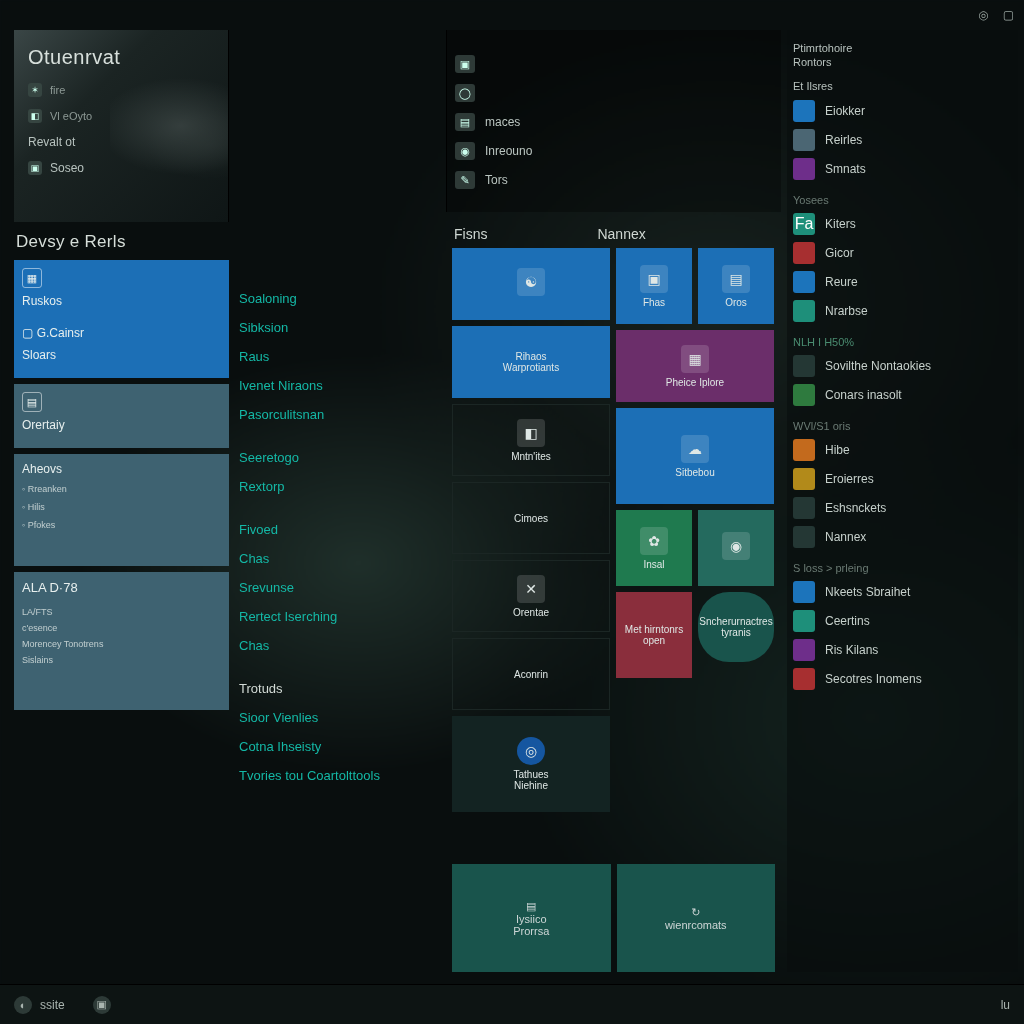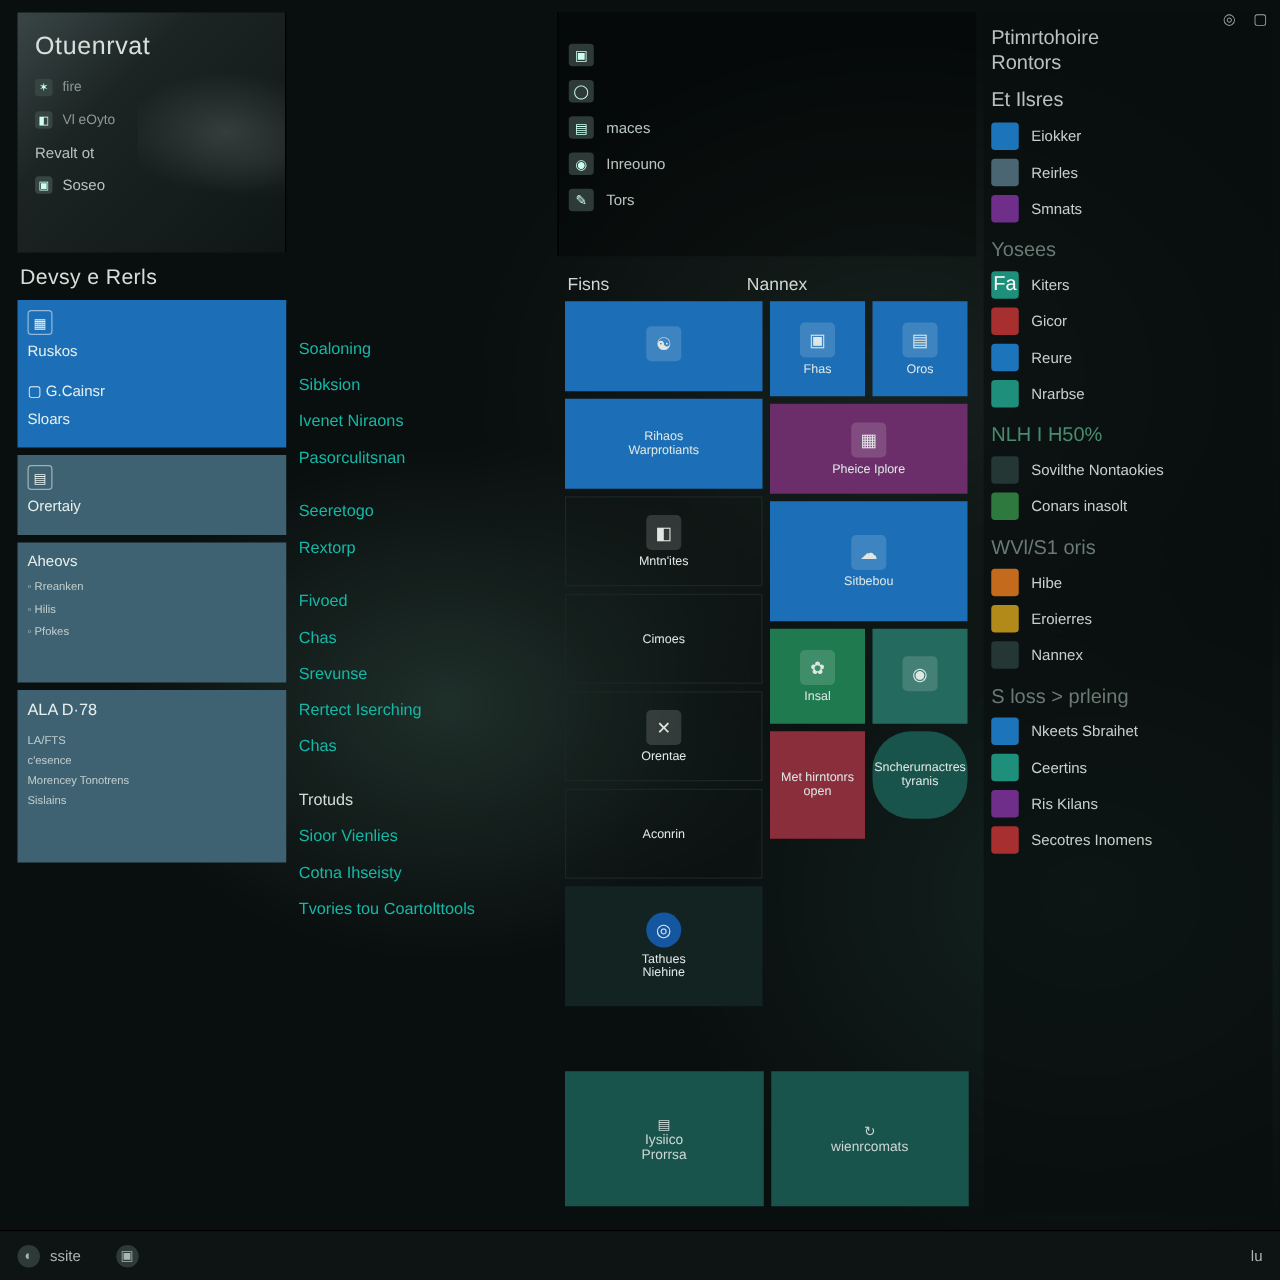--- a/index.html
+++ b/index.html
@@ -16,21 +16,21 @@
       radial-gradient(400px 300px at 35% 55%, #1f2f2a 0%, transparent 70%),
       radial-gradient(500px 400px at 70% 30%, #17211e 0%, transparent 70%),
       radial-gradient(600px 500px at 85% 70%, #14231f 0%, transparent 60%),
       #090e0e;
     filter: blur(1px);
   }
   .app { position:absolute; inset:0; }
   .layout {
     display:flex; height: 972px; gap:6px; padding:10px 6px 0 14px;
   }
-  .col { display:flex; flex-direction:column; }
+  .col { display:flex; flex-direction:column;margin-top:20px; }
   .col1 { width:215px; }
   .col2 { width:205px; padding-top:6px; }
   .col3 { width:335px; }
   .col4 { flex:1; }
 
   .hero {
     height:192px; position:relative;
     background: linear-gradient(135deg,#3a4646 0%, #1b2423 35%, #0f1616 100%);
     padding:16px 14px 10px;
     border-right:1px solid #000;
@@ -87,28 +87,28 @@
   .sq .gi { width:28px; height:28px; background:rgba(255,255,255,.15); border-radius:4px;
             margin-bottom:4px; display:flex; align-items:center; justify-content:center; font-size:14px;}
   .sq.tall { height:96px; }
   .pair { display:flex; gap:6px; margin-bottom:6px;}
   .pair .sq { flex:1; height:76px; margin:0; }
   .lowpair { display:flex; gap:6px; padding:46px 6px 0; }
   .low { flex:1; height:108px; display:flex; flex-direction:column;
          align-items:center; justify-content:center; font-size:11px; }
 
   .col4inner { padding:8px 6px 0 6px; background:rgba(8,14,13,.6); height:100%; }
-  .rsec { font-size:16px; color:#b8c2be; margin:4px 0 8px; }
+  .rsec { font-size:11px; color:#b8c2be; margin:4px 0 8px; }
   .ritem { display:flex; align-items:center; gap:10px; font-size:12px; color:#c7d1cc; margin:7px 0;}
   .rtile { width:22px; height:22px; border-radius:3px; display:flex; align-items:center;
            justify-content:center; font-size:16px; color:#fff; }
   .rtile.blue{background:#1c74bb} .rtile.teal{background:#1e8f7a} .rtile.purple{background:#6e2e8a}
   .rtile.orange{background:#c36a1d} .rtile.red{background:#a72f30} .rtile.green{background:#2e7a3e}
   .rtile.slate{background:#4b6673} .rtile.gold{background:#b28a1a} .rtile.dk{background:#243734}
-  .rhead-sm { font-size:16px; color:#6a7a73; margin:14px 0 6px;}
+  .rhead-sm { font-size:11px; color:#6a7a73; margin:14px 0 6px;}
 
   .taskbar {
     position:absolute; left:0; right:0; bottom:0; height:40px;
     background:#0d1413; border-top:1px solid #000;
     display:flex; align-items:center; gap:20px; padding:0 14px;
   }
   .tb-item { display:flex; align-items:center; gap:8px; font-size:12px; color:#aab5b0;}
   .tb-icon { width:18px; height:18px; border-radius:50%; background:#2d3a37;
              display:flex; align-items:center; justify-content:center; font-size:11px;}
   .topright { position:absolute; top:8px; right:10px; display:flex; gap:14px; color:#9aa6a1; font-size:12px;}
@@ -172,20 +172,21 @@
             <div class="sub" style="margin-top:6px">Sislains</div>
           </div>
         </div>
     </div>
 
     <div class="col col2">
       <div style="height:248px"></div>
       <div id="list2a">
           <div class="list-link">Soaloning</div>
           <div class="list-link">Sibksion</div>
+          <div class="list-link">Raus</div>
           <div class="list-link">Ivenet Niraons</div>
           <div class="list-link">Pasorculitsnan</div>
         </div>
       <div class="list-sep"></div>
       <div id="list2b">
           <div class="list-link">Seeretogo</div>
           <div class="list-link">Rextorp</div>
         </div>
       <div class="list-sep"></div>
       <div id="list2c">
@@ -371,20 +372,24 @@
             <div class="ritem">
               <span class="rtile orange"></span>
               <span>Hibe</span>
             </div>
             <div class="ritem">
               <span class="rtile gold"></span>
               <span>Eroierres</span>
             </div>
             <div class="ritem">
               <span class="rtile dk"></span>
+              <span>Eshsnckets</span>
+            </div>
+            <div class="ritem">
+              <span class="rtile dk"></span>
               <span>Nannex</span>
             </div>
           </div>
         <div class="rhead-sm">S loss &gt; prleing</div>
         <div id="rp5">
             <div class="ritem">
               <span class="rtile blue"></span>
               <span>Nkeets Sbraihet</span>
             </div>
             <div class="ritem">

